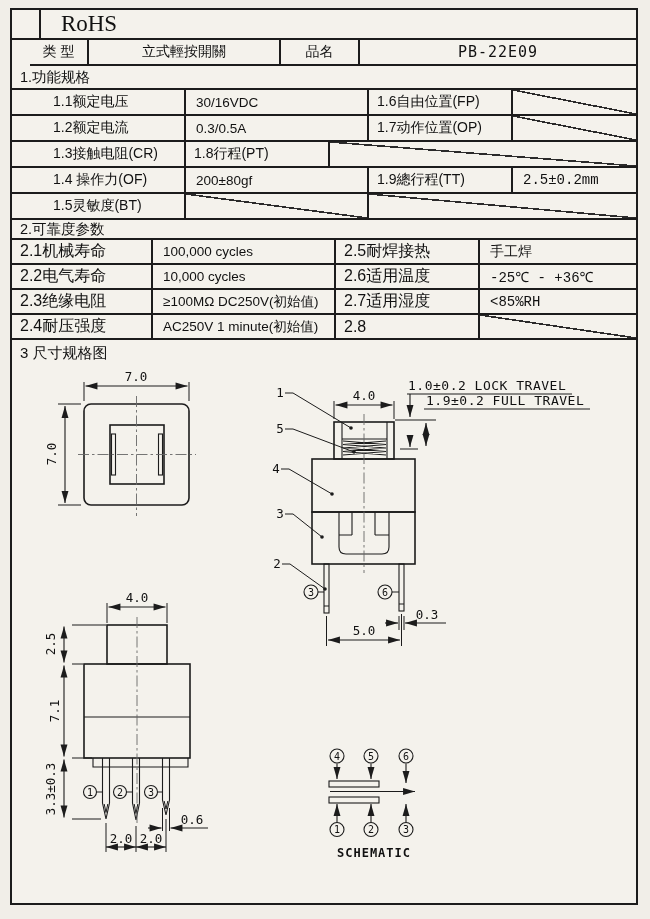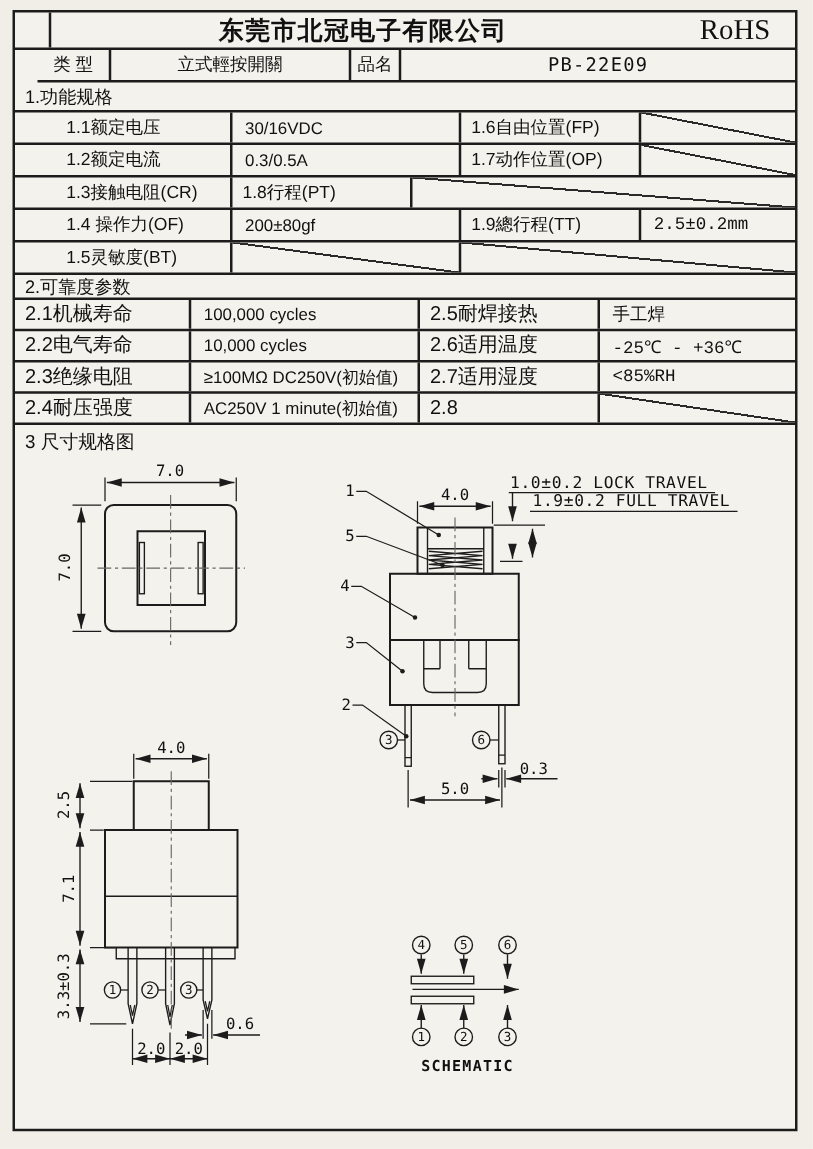--- a/index.html
+++ b/index.html
@@ -18,21 +18,21 @@
   .bR{border-right:2px solid #1c1c1c;}
   
   .hrow{height:30px;}
   .corner{width:29px;}
   .company{flex:1;justify-content:center;font-size:20px;font-weight:bold;letter-spacing:1px;}
   .rohs{width:96px;justify-content:center;font-family:"Liberation Serif",serif;font-size:23px;}
   
   .trow{height:26px;font-size:14px;margin-left:18px;}
   .tc1{width:59px;justify-content:center;}
   .tc2{width:192px;justify-content:center;}
-  .tc3{width:40px;justify-content:center;}
+  .tc3{width:79px;justify-content:center;}
   .tc4{flex:1;justify-content:center;font-family:"DejaVu Sans Mono",monospace;font-size:15px;letter-spacing:1px;}
   
   .strow{height:24px;font-size:14.5px;padding-left:8px;align-items:center;display:flex;
          border-bottom:2px solid #1c1c1c;box-sizing:border-box;}
   .strow2{height:20px;}
   
   .drow{height:26px;font-size:14px;padding-left:33px;}
   .drow2{height:25px;}
   .c1{width:141px;padding-left:8px;}
   .c2{width:183px;padding-left:10px;font-size:13.5px;}
@@ -57,21 +57,20 @@
   .st{font-family:"DejaVu Sans Mono",monospace;font-size:12px;font-weight:bold;fill:#111;
       text-anchor:middle;letter-spacing:1px;}
 </style>
 </head>
 <body>
 
 <div class="frame">
 
   <div class="row hrow">
     <div class="c corner bR"></div>
-    <div class="c company">东莞市北冠电子有限公司</div>
     <div class="c rohs">RoHS</div>
   </div>
 
   <div class="row trow">
     <div class="c tc1 bR">类 型</div>
     <div class="c tc2 bR">立式輕按開關</div>
     <div class="c tc3 bR">品名</div>
     <div class="c tc4">PB-22E09</div>
   </div>
 

